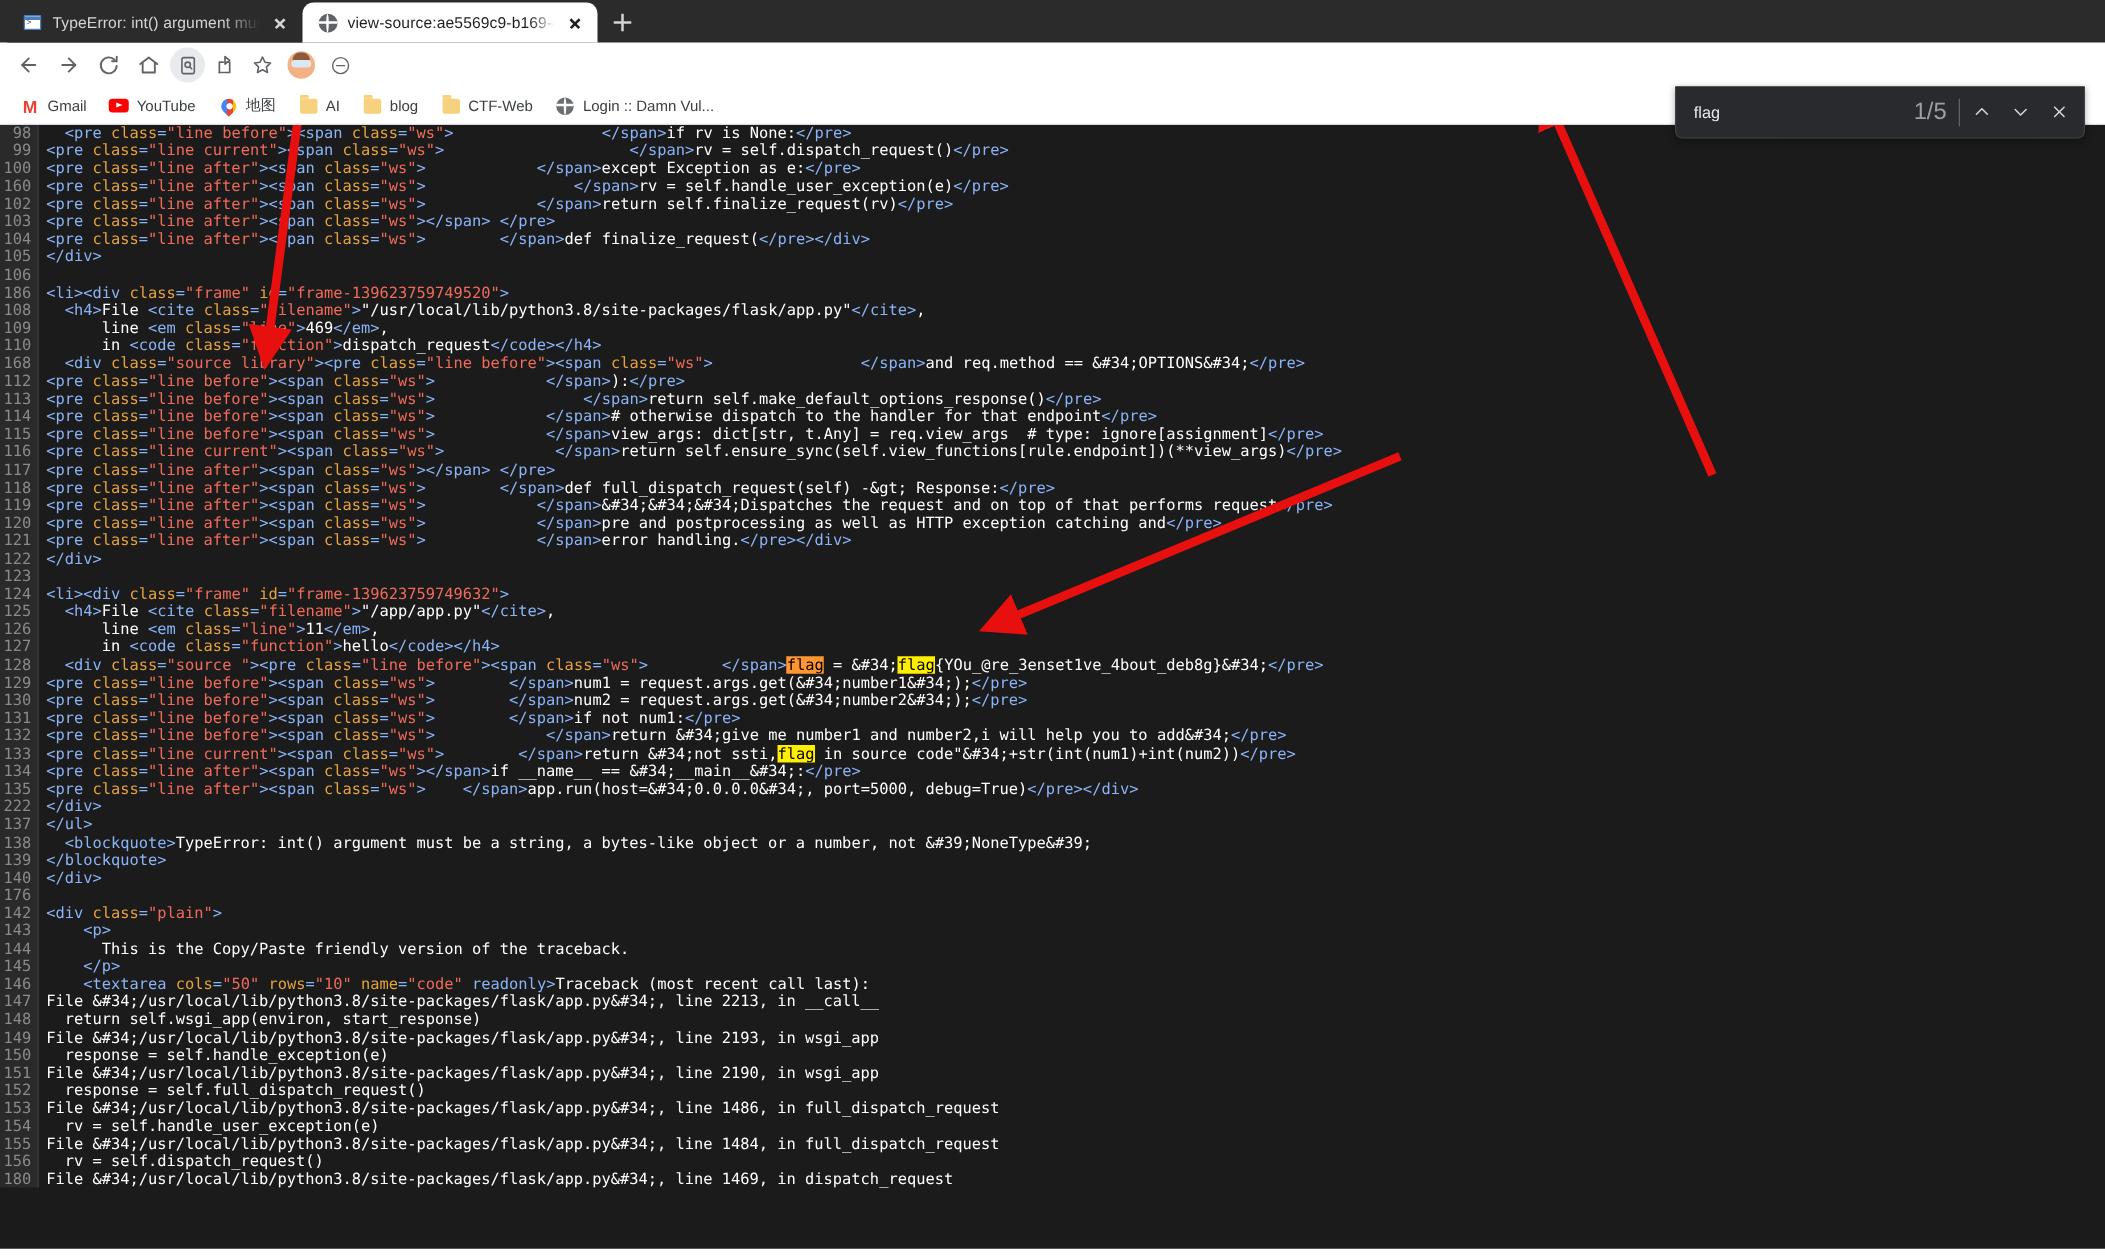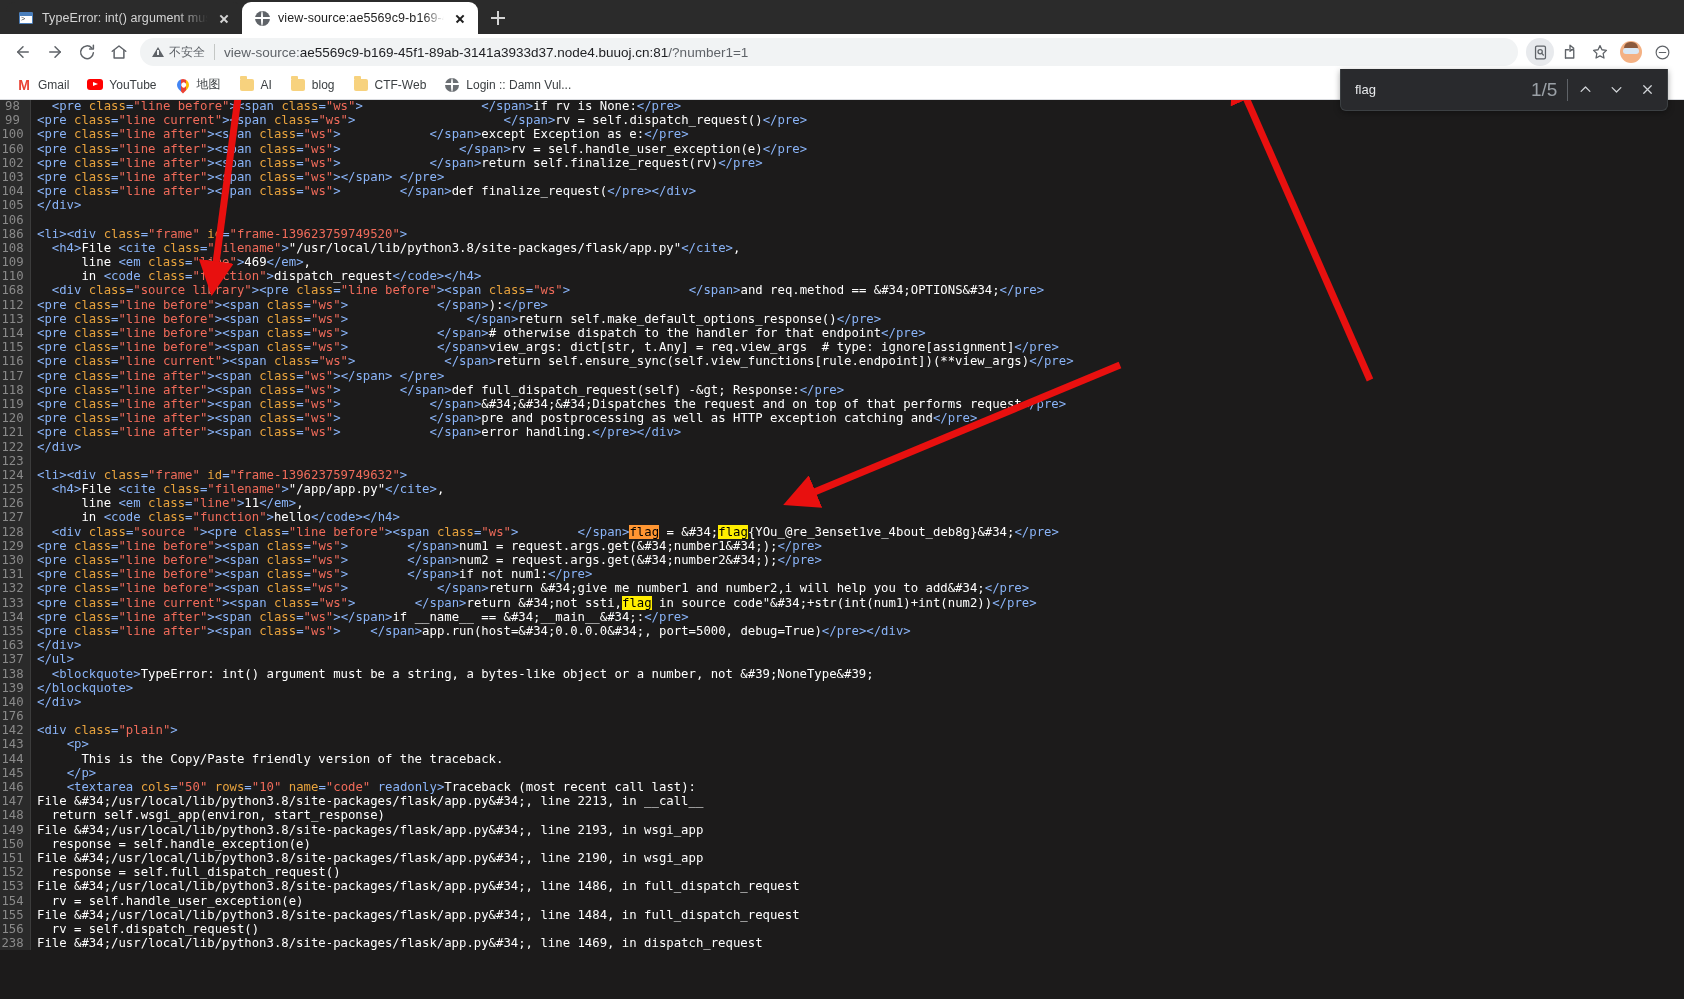--- a/index.html
+++ b/index.html
@@ -251,21 +251,21 @@
   }
   .gutter {
     width: 31px;
     flex: 0 0 31px;
     background: #2a2a2a;
     border-right: 1px solid #3c3c3c;
     text-align: right;
     color: #8a8a8a;
     user-select: none;
   }
-  .gutter div { padding-right: 5px; height: 14.2px; text-align: center; }
+  .gutter div { padding-right: 5px; height: 14.2px; }
   .code { padding-left: 6px; color: #e8e8e8; white-space: pre; }
   .code div { height: 14.2px; }
   .tg { color: #8ab4f8; }      
   .at { color: #e8a33d; }      
   .vl { color: #f06b5a; }      
   .tx { color: #ffffff; }
   .hl  { background: #ff9632; color: #000; }
   .hl-a { background: #ffee00; color: #000; }
 
   
@@ -344,28 +344,20 @@
         <path d="M20.5 3v5h-5"></path>
       </svg>
   </div>
   <div class="nav-btn">
     <svg width="18" height="18" viewBox="0 0 24 24" fill="none" stroke="currentColor" stroke-width="2" stroke-linecap="round" stroke-linejoin="round">
       <path d="M3 11l9-7 9 7"></path>
         <path d="M5.5 10v10h13V10"></path>
       </svg>
   </div>
 
-  <div class="omnibox">
-    <span class="sec-warn">
-      <span class="warn-tri"></span>
-      <span>不安全</span>
-    </span>
-    <span class="omni-divider"></span>
-    <span class="omni-url"><span class="scheme">view-source:</span><span>ae5569c9-b169-45f1-89ab-3141a3933d37.node4.buuoj.cn:81</span><span class="path">/?number1=1</span></span>
-  </div>
 
   <div class="tb-icons">
     <div class="tb-ico pressed">
       <svg width="17" height="17" viewBox="0 0 24 24" fill="none" stroke="currentColor" stroke-width="1.8">
         <rect x="5" y="3" width="14" height="18" rx="2"></rect>
         <circle cx="11.5" cy="11" r="3"></circle>
           <path d="M13.8 13.3L16 15.6" stroke-linecap="round"></path>
         </svg>
     </div>
     <div class="tb-ico">
@@ -469,42 +461,42 @@
         <div>126</div>
         <div>127</div>
         <div>128</div>
         <div>129</div>
         <div>130</div>
         <div>131</div>
         <div>132</div>
         <div>133</div>
         <div>134</div>
         <div>135</div>
-        <div>163</div>
+        <div>222</div>
         <div>137</div>
         <div>138</div>
         <div>139</div>
         <div>140</div>
         <div>176</div>
         <div>142</div>
         <div>143</div>
         <div>144</div>
         <div>145</div>
         <div>146</div>
         <div>147</div>
         <div>148</div>
         <div>149</div>
         <div>150</div>
         <div>151</div>
         <div>152</div>
         <div>153</div>
         <div>154</div>
         <div>155</div>
         <div>156</div>
-        <div>238</div>
+        <div>180</div>
       </div>
     <div class="code"><div><span class="tx">  </span><span class="tg">&lt;pre</span><span class="tg"> </span><span class="at">class</span><span class="tg">=</span><span class="vl">"line before"</span><span class="tg">&gt;</span><span class="tg">&lt;span</span><span class="tg"> </span><span class="at">class</span><span class="tg">=</span><span class="vl">"ws"</span><span class="tg">&gt;</span><span class="tx">                </span><span class="tg">&lt;/span</span><span class="tg">&gt;</span><span class="tx">if rv is None:</span><span class="tg">&lt;/pre</span><span class="tg">&gt;</span></div><div><span class="tg">&lt;pre</span><span class="tg"> </span><span class="at">class</span><span class="tg">=</span><span class="vl">"line current"</span><span class="tg">&gt;</span><span class="tg">&lt;span</span><span class="tg"> </span><span class="at">class</span><span class="tg">=</span><span class="vl">"ws"</span><span class="tg">&gt;</span><span class="tx">                    </span><span class="tg">&lt;/span</span><span class="tg">&gt;</span><span class="tx">rv = self.dispatch_request()</span><span class="tg">&lt;/pre</span><span class="tg">&gt;</span></div><div><span class="tg">&lt;pre</span><span class="tg"> </span><span class="at">class</span><span class="tg">=</span><span class="vl">"line after"</span><span class="tg">&gt;</span><span class="tg">&lt;span</span><span class="tg"> </span><span class="at">class</span><span class="tg">=</span><span class="vl">"ws"</span><span class="tg">&gt;</span><span class="tx">            </span><span class="tg">&lt;/span</span><span class="tg">&gt;</span><span class="tx">except Exception as e:</span><span class="tg">&lt;/pre</span><span class="tg">&gt;</span></div><div><span class="tg">&lt;pre</span><span class="tg"> </span><span class="at">class</span><span class="tg">=</span><span class="vl">"line after"</span><span class="tg">&gt;</span><span class="tg">&lt;span</span><span class="tg"> </span><span class="at">class</span><span class="tg">=</span><span class="vl">"ws"</span><span class="tg">&gt;</span><span class="tx">                </span><span class="tg">&lt;/span</span><span class="tg">&gt;</span><span class="tx">rv = self.handle_user_exception(e)</span><span class="tg">&lt;/pre</span><span class="tg">&gt;</span></div><div><span class="tg">&lt;pre</span><span class="tg"> </span><span class="at">class</span><span class="tg">=</span><span class="vl">"line after"</span><span class="tg">&gt;</span><span class="tg">&lt;span</span><span class="tg"> </span><span class="at">class</span><span class="tg">=</span><span class="vl">"ws"</span><span class="tg">&gt;</span><span class="tx">            </span><span class="tg">&lt;/span</span><span class="tg">&gt;</span><span class="tx">return self.finalize_request(rv)</span><span class="tg">&lt;/pre</span><span class="tg">&gt;</span></div><div><span class="tg">&lt;pre</span><span class="tg"> </span><span class="at">class</span><span class="tg">=</span><span class="vl">"line after"</span><span class="tg">&gt;</span><span class="tg">&lt;span</span><span class="tg"> </span><span class="at">class</span><span class="tg">=</span><span class="vl">"ws"</span><span class="tg">&gt;</span><span class="tg">&lt;/span</span><span class="tg">&gt;</span><span class="tx"> </span><span class="tg">&lt;/pre</span><span class="tg">&gt;</span></div><div><span class="tg">&lt;pre</span><span class="tg"> </span><span class="at">class</span><span class="tg">=</span><span class="vl">"line after"</span><span class="tg">&gt;</span><span class="tg">&lt;span</span><span class="tg"> </span><span class="at">class</span><span class="tg">=</span><span class="vl">"ws"</span><span class="tg">&gt;</span><span class="tx">        </span><span class="tg">&lt;/span</span><span class="tg">&gt;</span><span class="tx">def finalize_request(</span><span class="tg">&lt;/pre</span><span class="tg">&gt;</span><span class="tg">&lt;/div</span><span class="tg">&gt;</span></div><div><span class="tg">&lt;/div</span><span class="tg">&gt;</span></div><div></div><div><span class="tg">&lt;li</span><span class="tg">&gt;</span><span class="tg">&lt;div</span><span class="tg"> </span><span class="at">class</span><span class="tg">=</span><span class="vl">"frame"</span><span class="tg"> </span><span class="at">id</span><span class="tg">=</span><span class="vl">"frame-139623759749520"</span><span class="tg">&gt;</span></div><div><span class="tx">  </span><span class="tg">&lt;h4</span><span class="tg">&gt;</span><span class="tx">File </span><span class="tg">&lt;cite</span><span class="tg"> </span><span class="at">class</span><span class="tg">=</span><span class="vl">"filename"</span><span class="tg">&gt;</span><span class="tx">"/usr/local/lib/python3.8/site-packages/flask/app.py"</span><span class="tg">&lt;/cite</span><span class="tg">&gt;</span><span class="tx">,</span></div><div><span class="tx">      line </span><span class="tg">&lt;em</span><span class="tg"> </span><span class="at">class</span><span class="tg">=</span><span class="vl">"line"</span><span class="tg">&gt;</span><span class="tx">469</span><span class="tg">&lt;/em</span><span class="tg">&gt;</span><span class="tx">,</span></div><div><span class="tx">      in </span><span class="tg">&lt;code</span><span class="tg"> </span><span class="at">class</span><span class="tg">=</span><span class="vl">"function"</span><span class="tg">&gt;</span><span class="tx">dispatch_request</span><span class="tg">&lt;/code</span><span class="tg">&gt;</span><span class="tg">&lt;/h4</span><span class="tg">&gt;</span></div><div><span class="tx">  </span><span class="tg">&lt;div</span><span class="tg"> </span><span class="at">class</span><span class="tg">=</span><span class="vl">"source library"</span><span class="tg">&gt;</span><span class="tg">&lt;pre</span><span class="tg"> </span><span class="at">class</span><span class="tg">=</span><span class="vl">"line before"</span><span class="tg">&gt;</span><span class="tg">&lt;span</span><span class="tg"> </span><span class="at">class</span><span class="tg">=</span><span class="vl">"ws"</span><span class="tg">&gt;</span><span class="tx">                </span><span class="tg">&lt;/span</span><span class="tg">&gt;</span><span class="tx">and req.method == &amp;#34;OPTIONS&amp;#34;</span><span class="tg">&lt;/pre</span><span class="tg">&gt;</span></div><div><span class="tg">&lt;pre</span><span class="tg"> </span><span class="at">class</span><span class="tg">=</span><span class="vl">"line before"</span><span class="tg">&gt;</span><span class="tg">&lt;span</span><span class="tg"> </span><span class="at">class</span><span class="tg">=</span><span class="vl">"ws"</span><span class="tg">&gt;</span><span class="tx">            </span><span class="tg">&lt;/span</span><span class="tg">&gt;</span><span class="tx">):</span><span class="tg">&lt;/pre</span><span class="tg">&gt;</span></div><div><span class="tg">&lt;pre</span><span class="tg"> </span><span class="at">class</span><span class="tg">=</span><span class="vl">"line before"</span><span class="tg">&gt;</span><span class="tg">&lt;span</span><span class="tg"> </span><span class="at">class</span><span class="tg">=</span><span class="vl">"ws"</span><span class="tg">&gt;</span><span class="tx">                </span><span class="tg">&lt;/span</span><span class="tg">&gt;</span><span class="tx">return self.make_default_options_response()</span><span class="tg">&lt;/pre</span><span class="tg">&gt;</span></div><div><span class="tg">&lt;pre</span><span class="tg"> </span><span class="at">class</span><span class="tg">=</span><span class="vl">"line before"</span><span class="tg">&gt;</span><span class="tg">&lt;span</span><span class="tg"> </span><span class="at">class</span><span class="tg">=</span><span class="vl">"ws"</span><span class="tg">&gt;</span><span class="tx">            </span><span class="tg">&lt;/span</span><span class="tg">&gt;</span><span class="tx"># otherwise dispatch to the handler for that endpoint</span><span class="tg">&lt;/pre</span><span class="tg">&gt;</span></div><div><span class="tg">&lt;pre</span><span class="tg"> </span><span class="at">class</span><span class="tg">=</span><span class="vl">"line before"</span><span class="tg">&gt;</span><span class="tg">&lt;span</span><span class="tg"> </span><span class="at">class</span><span class="tg">=</span><span class="vl">"ws"</span><span class="tg">&gt;</span><span class="tx">            </span><span class="tg">&lt;/span</span><span class="tg">&gt;</span><span class="tx">view_args: dict[str, t.Any] = req.view_args  # type: ignore[assignment]</span><span class="tg">&lt;/pre</span><span class="tg">&gt;</span></div><div><span class="tg">&lt;pre</span><span class="tg"> </span><span class="at">class</span><span class="tg">=</span><span class="vl">"line current"</span><span class="tg">&gt;</span><span class="tg">&lt;span</span><span class="tg"> </span><span class="at">class</span><span class="tg">=</span><span class="vl">"ws"</span><span class="tg">&gt;</span><span class="tx">            </span><span class="tg">&lt;/span</span><span class="tg">&gt;</span><span class="tx">return self.ensure_sync(self.view_functions[rule.endpoint])(**view_args)</span><span class="tg">&lt;/pre</span><span class="tg">&gt;</span></div><div><span class="tg">&lt;pre</span><span class="tg"> </span><span class="at">class</span><span class="tg">=</span><span class="vl">"line after"</span><span class="tg">&gt;</span><span class="tg">&lt;span</span><span class="tg"> </span><span class="at">class</span><span class="tg">=</span><span class="vl">"ws"</span><span class="tg">&gt;</span><span class="tg">&lt;/span</span><span class="tg">&gt;</span><span class="tx"> </span><span class="tg">&lt;/pre</span><span class="tg">&gt;</span></div><div><span class="tg">&lt;pre</span><span class="tg"> </span><span class="at">class</span><span class="tg">=</span><span class="vl">"line after"</span><span class="tg">&gt;</span><span class="tg">&lt;span</span><span class="tg"> </span><span class="at">class</span><span class="tg">=</span><span class="vl">"ws"</span><span class="tg">&gt;</span><span class="tx">        </span><span class="tg">&lt;/span</span><span class="tg">&gt;</span><span class="tx">def full_dispatch_request(self) -&amp;gt; Response:</span><span class="tg">&lt;/pre</span><span class="tg">&gt;</span></div><div><span class="tg">&lt;pre</span><span class="tg"> </span><span class="at">class</span><span class="tg">=</span><span class="vl">"line after"</span><span class="tg">&gt;</span><span class="tg">&lt;span</span><span class="tg"> </span><span class="at">class</span><span class="tg">=</span><span class="vl">"ws"</span><span class="tg">&gt;</span><span class="tx">            </span><span class="tg">&lt;/span</span><span class="tg">&gt;</span><span class="tx">&amp;#34;&amp;#34;&amp;#34;Dispatches the request and on top of that performs request</span><span class="tg">&lt;/pre</span><span class="tg">&gt;</span></div><div><span class="tg">&lt;pre</span><span class="tg"> </span><span class="at">class</span><span class="tg">=</span><span class="vl">"line after"</span><span class="tg">&gt;</span><span class="tg">&lt;span</span><span class="tg"> </span><span class="at">class</span><span class="tg">=</span><span class="vl">"ws"</span><span class="tg">&gt;</span><span class="tx">            </span><span class="tg">&lt;/span</span><span class="tg">&gt;</span><span class="tx">pre and postprocessing as well as HTTP exception catching and</span><span class="tg">&lt;/pre</span><span class="tg">&gt;</span></div><div><span class="tg">&lt;pre</span><span class="tg"> </span><span class="at">class</span><span class="tg">=</span><span class="vl">"line after"</span><span class="tg">&gt;</span><span class="tg">&lt;span</span><span class="tg"> </span><span class="at">class</span><span class="tg">=</span><span class="vl">"ws"</span><span class="tg">&gt;</span><span class="tx">            </span><span class="tg">&lt;/span</span><span class="tg">&gt;</span><span class="tx">error handling.</span><span class="tg">&lt;/pre</span><span class="tg">&gt;</span><span class="tg">&lt;/div</span><span class="tg">&gt;</span></div><div><span class="tg">&lt;/div</span><span class="tg">&gt;</span></div><div></div><div><span class="tg">&lt;li</span><span class="tg">&gt;</span><span class="tg">&lt;div</span><span class="tg"> </span><span class="at">class</span><span class="tg">=</span><span class="vl">"frame"</span><span class="tg"> </span><span class="at">id</span><span class="tg">=</span><span class="vl">"frame-139623759749632"</span><span class="tg">&gt;</span></div><div><span class="tx">  </span><span class="tg">&lt;h4</span><span class="tg">&gt;</span><span class="tx">File </span><span class="tg">&lt;cite</span><span class="tg"> </span><span class="at">class</span><span class="tg">=</span><span class="vl">"filename"</span><span class="tg">&gt;</span><span class="tx">"/app/app.py"</span><span class="tg">&lt;/cite</span><span class="tg">&gt;</span><span class="tx">,</span></div><div><span class="tx">      line </span><span class="tg">&lt;em</span><span class="tg"> </span><span class="at">class</span><span class="tg">=</span><span class="vl">"line"</span><span class="tg">&gt;</span><span class="tx">11</span><span class="tg">&lt;/em</span><span class="tg">&gt;</span><span class="tx">,</span></div><div><span class="tx">      in </span><span class="tg">&lt;code</span><span class="tg"> </span><span class="at">class</span><span class="tg">=</span><span class="vl">"function"</span><span class="tg">&gt;</span><span class="tx">hello</span><span class="tg">&lt;/code</span><span class="tg">&gt;</span><span class="tg">&lt;/h4</span><span class="tg">&gt;</span></div><div><span class="tx">  </span><span class="tg">&lt;div</span><span class="tg"> </span><span class="at">class</span><span class="tg">=</span><span class="vl">"source "</span><span class="tg">&gt;</span><span class="tg">&lt;pre</span><span class="tg"> </span><span class="at">class</span><span class="tg">=</span><span class="vl">"line before"</span><span class="tg">&gt;</span><span class="tg">&lt;span</span><span class="tg"> </span><span class="at">class</span><span class="tg">=</span><span class="vl">"ws"</span><span class="tg">&gt;</span><span class="tx">        </span><span class="tg">&lt;/span</span><span class="tg">&gt;</span><span class="tx"><mark class="hl">flag</mark> = &amp;#34;<mark class="hl-a">flag</mark>{YOu_@re_3enset1ve_4bout_deb8g}&amp;#34;</span><span class="tg">&lt;/pre</span><span class="tg">&gt;</span></div><div><span class="tg">&lt;pre</span><span class="tg"> </span><span class="at">class</span><span class="tg">=</span><span class="vl">"line before"</span><span class="tg">&gt;</span><span class="tg">&lt;span</span><span class="tg"> </span><span class="at">class</span><span class="tg">=</span><span class="vl">"ws"</span><span class="tg">&gt;</span><span class="tx">        </span><span class="tg">&lt;/span</span><span class="tg">&gt;</span><span class="tx">num1 = request.args.get(&amp;#34;number1&amp;#34;);</span><span class="tg">&lt;/pre</span><span class="tg">&gt;</span></div><div><span class="tg">&lt;pre</span><span class="tg"> </span><span class="at">class</span><span class="tg">=</span><span class="vl">"line before"</span><span class="tg">&gt;</span><span class="tg">&lt;span</span><span class="tg"> </span><span class="at">class</span><span class="tg">=</span><span class="vl">"ws"</span><span class="tg">&gt;</span><span class="tx">        </span><span class="tg">&lt;/span</span><span class="tg">&gt;</span><span class="tx">num2 = request.args.get(&amp;#34;number2&amp;#34;);</span><span class="tg">&lt;/pre</span><span class="tg">&gt;</span></div><div><span class="tg">&lt;pre</span><span class="tg"> </span><span class="at">class</span><span class="tg">=</span><span class="vl">"line before"</span><span class="tg">&gt;</span><span class="tg">&lt;span</span><span class="tg"> </span><span class="at">class</span><span class="tg">=</span><span class="vl">"ws"</span><span class="tg">&gt;</span><span class="tx">        </span><span class="tg">&lt;/span</span><span class="tg">&gt;</span><span class="tx">if not num1:</span><span class="tg">&lt;/pre</span><span class="tg">&gt;</span></div><div><span class="tg">&lt;pre</span><span class="tg"> </span><span class="at">class</span><span class="tg">=</span><span class="vl">"line before"</span><span class="tg">&gt;</span><span class="tg">&lt;span</span><span class="tg"> </span><span class="at">class</span><span class="tg">=</span><span class="vl">"ws"</span><span class="tg">&gt;</span><span class="tx">            </span><span class="tg">&lt;/span</span><span class="tg">&gt;</span><span class="tx">return &amp;#34;give me number1 and number2,i will help you to add&amp;#34;</span><span class="tg">&lt;/pre</span><span class="tg">&gt;</span></div><div><span class="tg">&lt;pre</span><span class="tg"> </span><span class="at">class</span><span class="tg">=</span><span class="vl">"line current"</span><span class="tg">&gt;</span><span class="tg">&lt;span</span><span class="tg"> </span><span class="at">class</span><span class="tg">=</span><span class="vl">"ws"</span><span class="tg">&gt;</span><span class="tx">        </span><span class="tg">&lt;/span</span><span class="tg">&gt;</span><span class="tx">return &amp;#34;not ssti,<mark class="hl-a">flag</mark> in source code"&amp;#34;+str(int(num1)+int(num2))</span><span class="tg">&lt;/pre</span><span class="tg">&gt;</span></div><div><span class="tg">&lt;pre</span><span class="tg"> </span><span class="at">class</span><span class="tg">=</span><span class="vl">"line after"</span><span class="tg">&gt;</span><span class="tg">&lt;span</span><span class="tg"> </span><span class="at">class</span><span class="tg">=</span><span class="vl">"ws"</span><span class="tg">&gt;</span><span class="tg">&lt;/span</span><span class="tg">&gt;</span><span class="tx">if __name__ == &amp;#34;__main__&amp;#34;:</span><span class="tg">&lt;/pre</span><span class="tg">&gt;</span></div><div><span class="tg">&lt;pre</span><span class="tg"> </span><span class="at">class</span><span class="tg">=</span><span class="vl">"line after"</span><span class="tg">&gt;</span><span class="tg">&lt;span</span><span class="tg"> </span><span class="at">class</span><span class="tg">=</span><span class="vl">"ws"</span><span class="tg">&gt;</span><span class="tx">    </span><span class="tg">&lt;/span</span><span class="tg">&gt;</span><span class="tx">app.run(host=&amp;#34;0.0.0.0&amp;#34;, port=5000, debug=True)</span><span class="tg">&lt;/pre</span><span class="tg">&gt;</span><span class="tg">&lt;/div</span><span class="tg">&gt;</span></div><div><span class="tg">&lt;/div</span><span class="tg">&gt;</span></div><div><span class="tg">&lt;/ul</span><span class="tg">&gt;</span></div><div><span class="tx">  </span><span class="tg">&lt;blockquote</span><span class="tg">&gt;</span><span class="tx">TypeError: int() argument must be a string, a bytes-like object or a number, not &amp;#39;NoneType&amp;#39;</span></div><div><span class="tg">&lt;/blockquote</span><span class="tg">&gt;</span></div><div><span class="tg">&lt;/div</span><span class="tg">&gt;</span></div><div></div><div><span class="tg">&lt;div</span><span class="tg"> </span><span class="at">class</span><span class="tg">=</span><span class="vl">"plain"</span><span class="tg">&gt;</span></div><div><span class="tx">    </span><span class="tg">&lt;p</span><span class="tg">&gt;</span></div><div><span class="tx">      This is the Copy/Paste friendly version of the traceback.</span></div><div><span class="tx">    </span><span class="tg">&lt;/p</span><span class="tg">&gt;</span></div><div><span class="tx">    </span><span class="tg">&lt;textarea</span><span class="tg"> </span><span class="at">cols</span><span class="tg">=</span><span class="vl">"50"</span><span class="tg"> </span><span class="at">rows</span><span class="tg">=</span><span class="vl">"10"</span><span class="tg"> </span><span class="at">name</span><span class="tg">=</span><span class="vl">"code"</span><span class="tg"> </span><span class="tg">r</span><span class="tg">e</span><span class="tg">a</span><span class="tg">d</span><span class="tg">o</span><span class="tg">n</span><span class="tg">l</span><span class="tg">y</span><span class="tg">&gt;</span><span class="tx">Traceback (most recent call last):</span></div><div><span class="tx">File &amp;#34;/usr/local/lib/python3.8/site-packages/flask/app.py&amp;#34;, line 2213, in __call__</span></div><div><span class="tx">  return self.wsgi_app(environ, start_response)</span></div><div><span class="tx">File &amp;#34;/usr/local/lib/python3.8/site-packages/flask/app.py&amp;#34;, line 2193, in wsgi_app</span></div><div><span class="tx">  response = self.handle_exception(e)</span></div><div><span class="tx">File &amp;#34;/usr/local/lib/python3.8/site-packages/flask/app.py&amp;#34;, line 2190, in wsgi_app</span></div><div><span class="tx">  response = self.full_dispatch_request()</span></div><div><span class="tx">File &amp;#34;/usr/local/lib/python3.8/site-packages/flask/app.py&amp;#34;, line 1486, in full_dispatch_request</span></div><div><span class="tx">  rv = self.handle_user_exception(e)</span></div><div><span class="tx">File &amp;#34;/usr/local/lib/python3.8/site-packages/flask/app.py&amp;#34;, line 1484, in full_dispatch_request</span></div><div><span class="tx">  rv = self.dispatch_request()</span></div><div><span class="tx">File &amp;#34;/usr/local/lib/python3.8/site-packages/flask/app.py&amp;#34;, line 1469, in dispatch_request</span></div></div>
   </div>
 
   <svg class="arrows" width="1684" height="899" viewBox="0 0 1684 899">
     <defs>
       <marker id="ah" markerWidth="5" markerHeight="5" refX="2.4" refY="2.5" orient="auto">
         <path d="M0,0 L5,2.5 L0,5 z" fill="#e8100f"></path>
       </marker>
     </defs>

